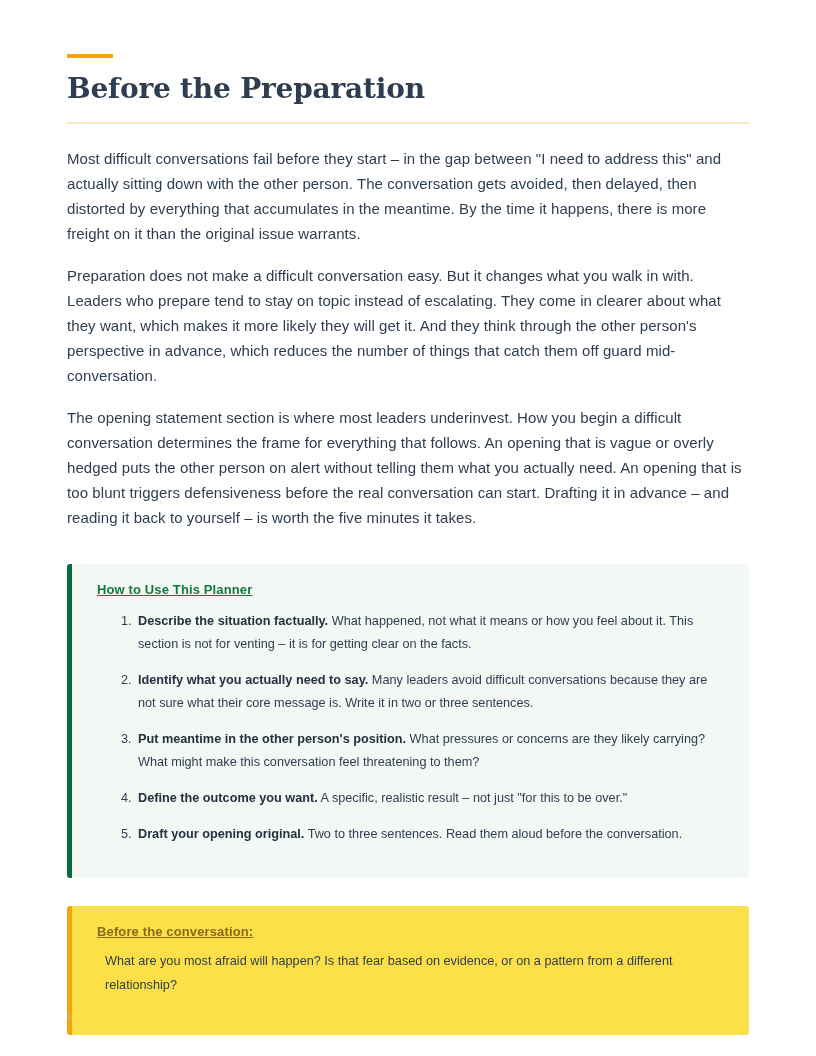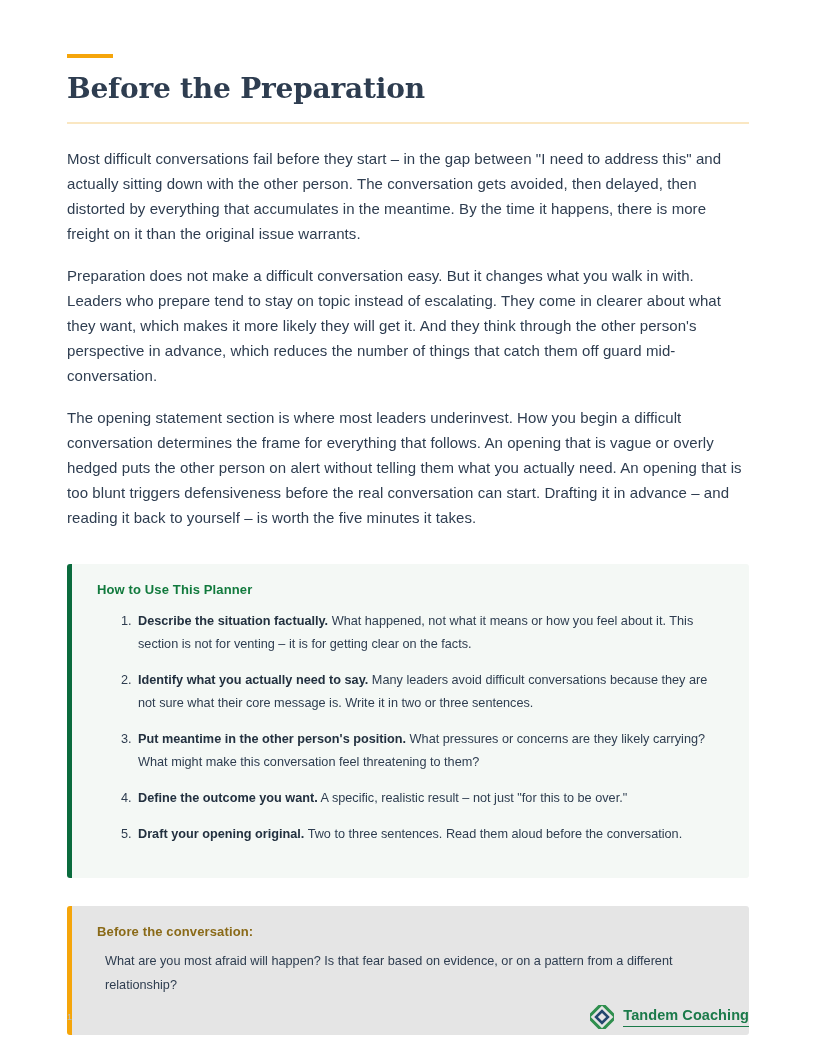--- a/index.html
+++ b/index.html
@@ -60,30 +60,31 @@
     border-radius: 3px;
     padding: 18px 24px 20px 25px;
     position: relative;
   }
   .callout-green {
     background: #f4f8f5;
     border-left: 5px solid #0a6b3d;
     margin-top: 34px;
   }
   .callout-amber {
-    background: #e5e5e5;
+    background: #fde047;
     border-left: 5px solid #f5a50a;
     margin-top: 28px;
     padding-bottom: 30px;
   }
   .callout-heading {
     font-size: 13px;
     font-weight: 700;
     margin: 0 0 4px 0;
     letter-spacing: 0.01em;
+    text-decoration: underline;
   }
   .callout-green .callout-heading { color: #117a3d; }
   .callout-amber .callout-heading { color: #8a6a18; margin-bottom: 10px; }
 
   .steps {
     margin: 12px;
     padding-left: 26px;
     list-style-position: outside;
   }
   .steps li {
@@ -162,26 +163,15 @@
     </ol>
   </div>
 
   <div class="callout callout-amber">
     <div class="callout-heading">Before the conversation:</div>
     <p>What are you most afraid will happen? Is that fear based on evidence, or on a pattern from a different relationship?</p>
   </div>
 
   <div class="footer">
     <div class="page-number">1</div>
-    <div class="brand">
-      <span class="brand-mark">
-        <svg width="24" height="24" viewBox="0 0 24 24" aria-hidden="true">
-          <g transform="rotate(45 12 12)">
-            <rect x="2.5" y="2.5" width="19" height="19" fill="none" stroke="#2f8f4e" stroke-width="3"></rect>
-            <rect x="7.8" y="7.8" width="8.4" height="8.4" fill="none" stroke="#24486e" stroke-width="2.6"></rect>
-          </g>
-        </svg>
-      </span>
-      <span class="brand-name">Tandem Coaching</span>
-    </div>
   </div>
 
 </div>
 
 </body></html>

